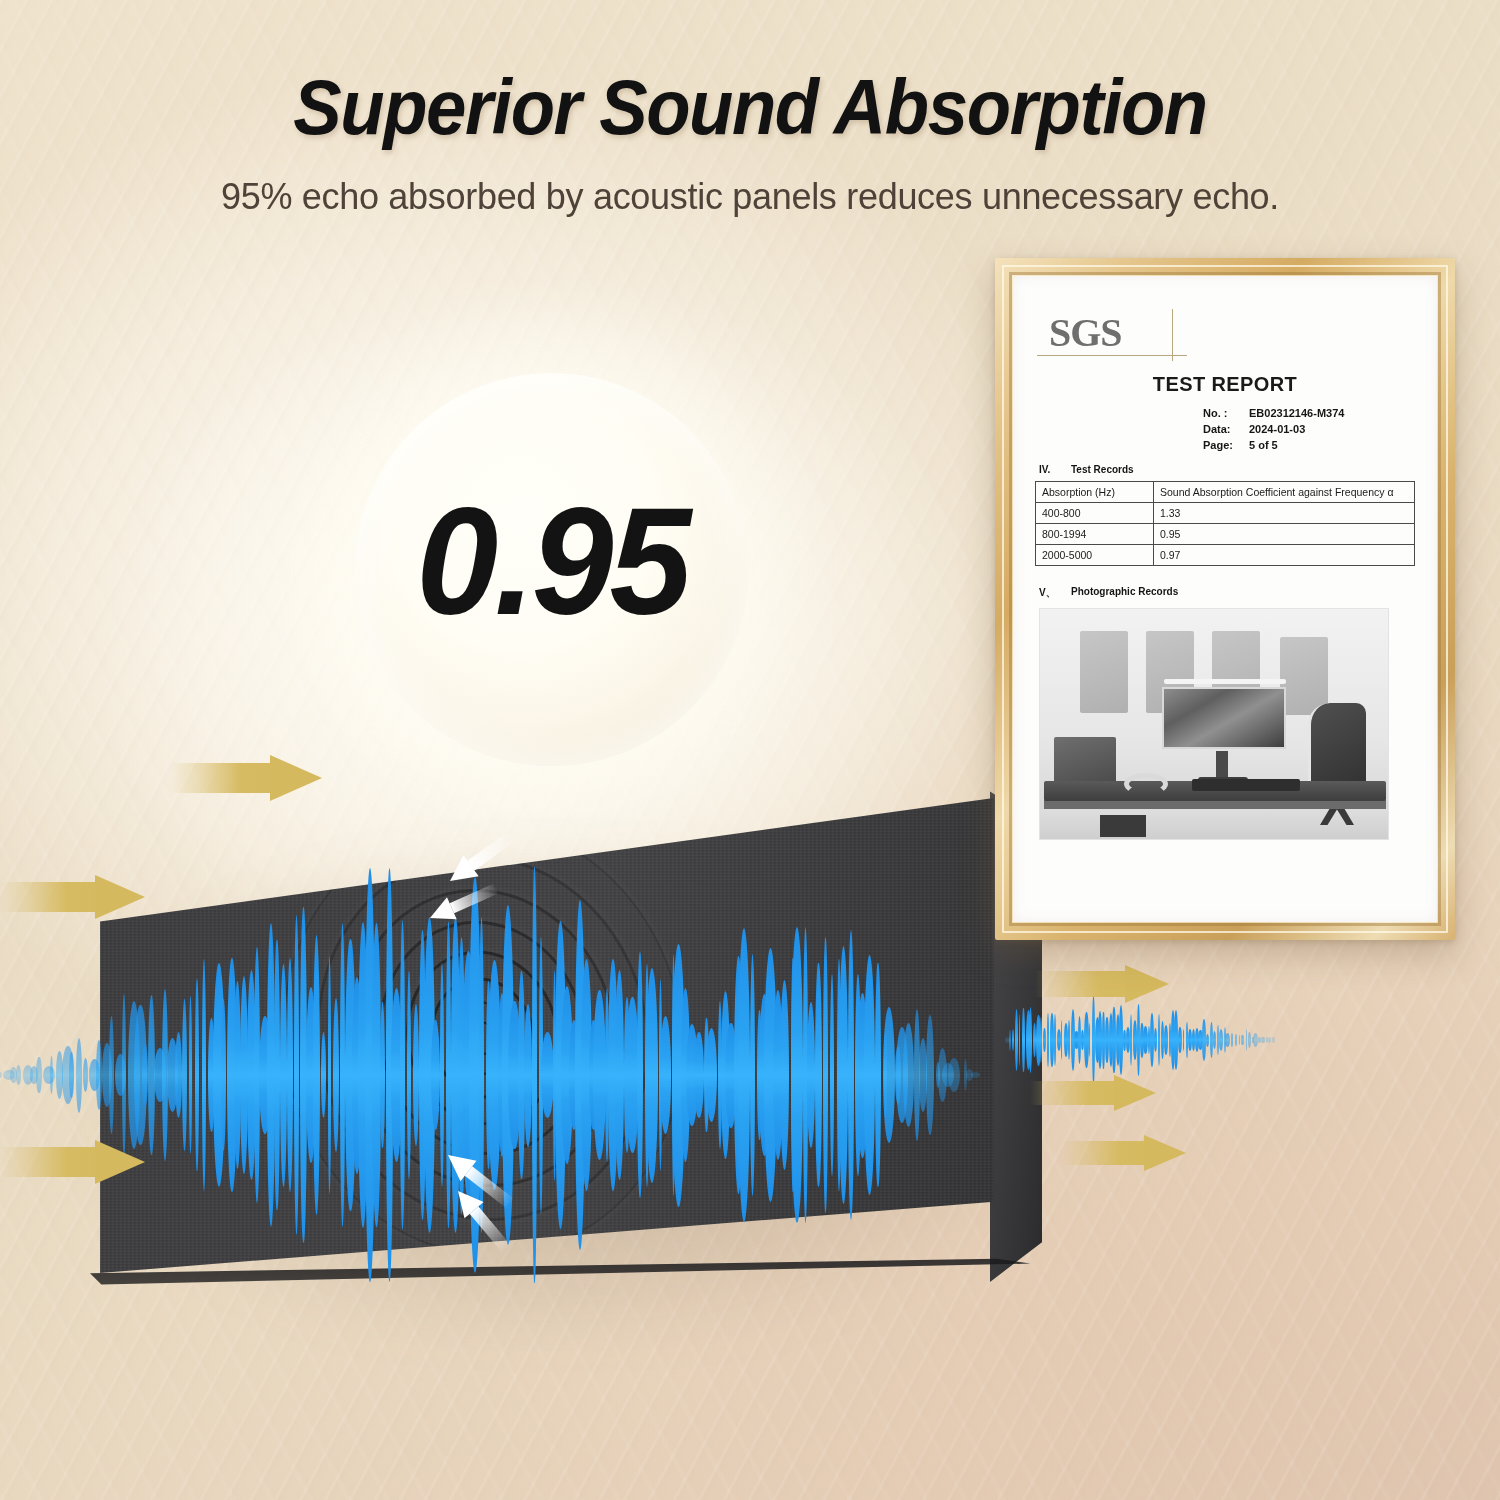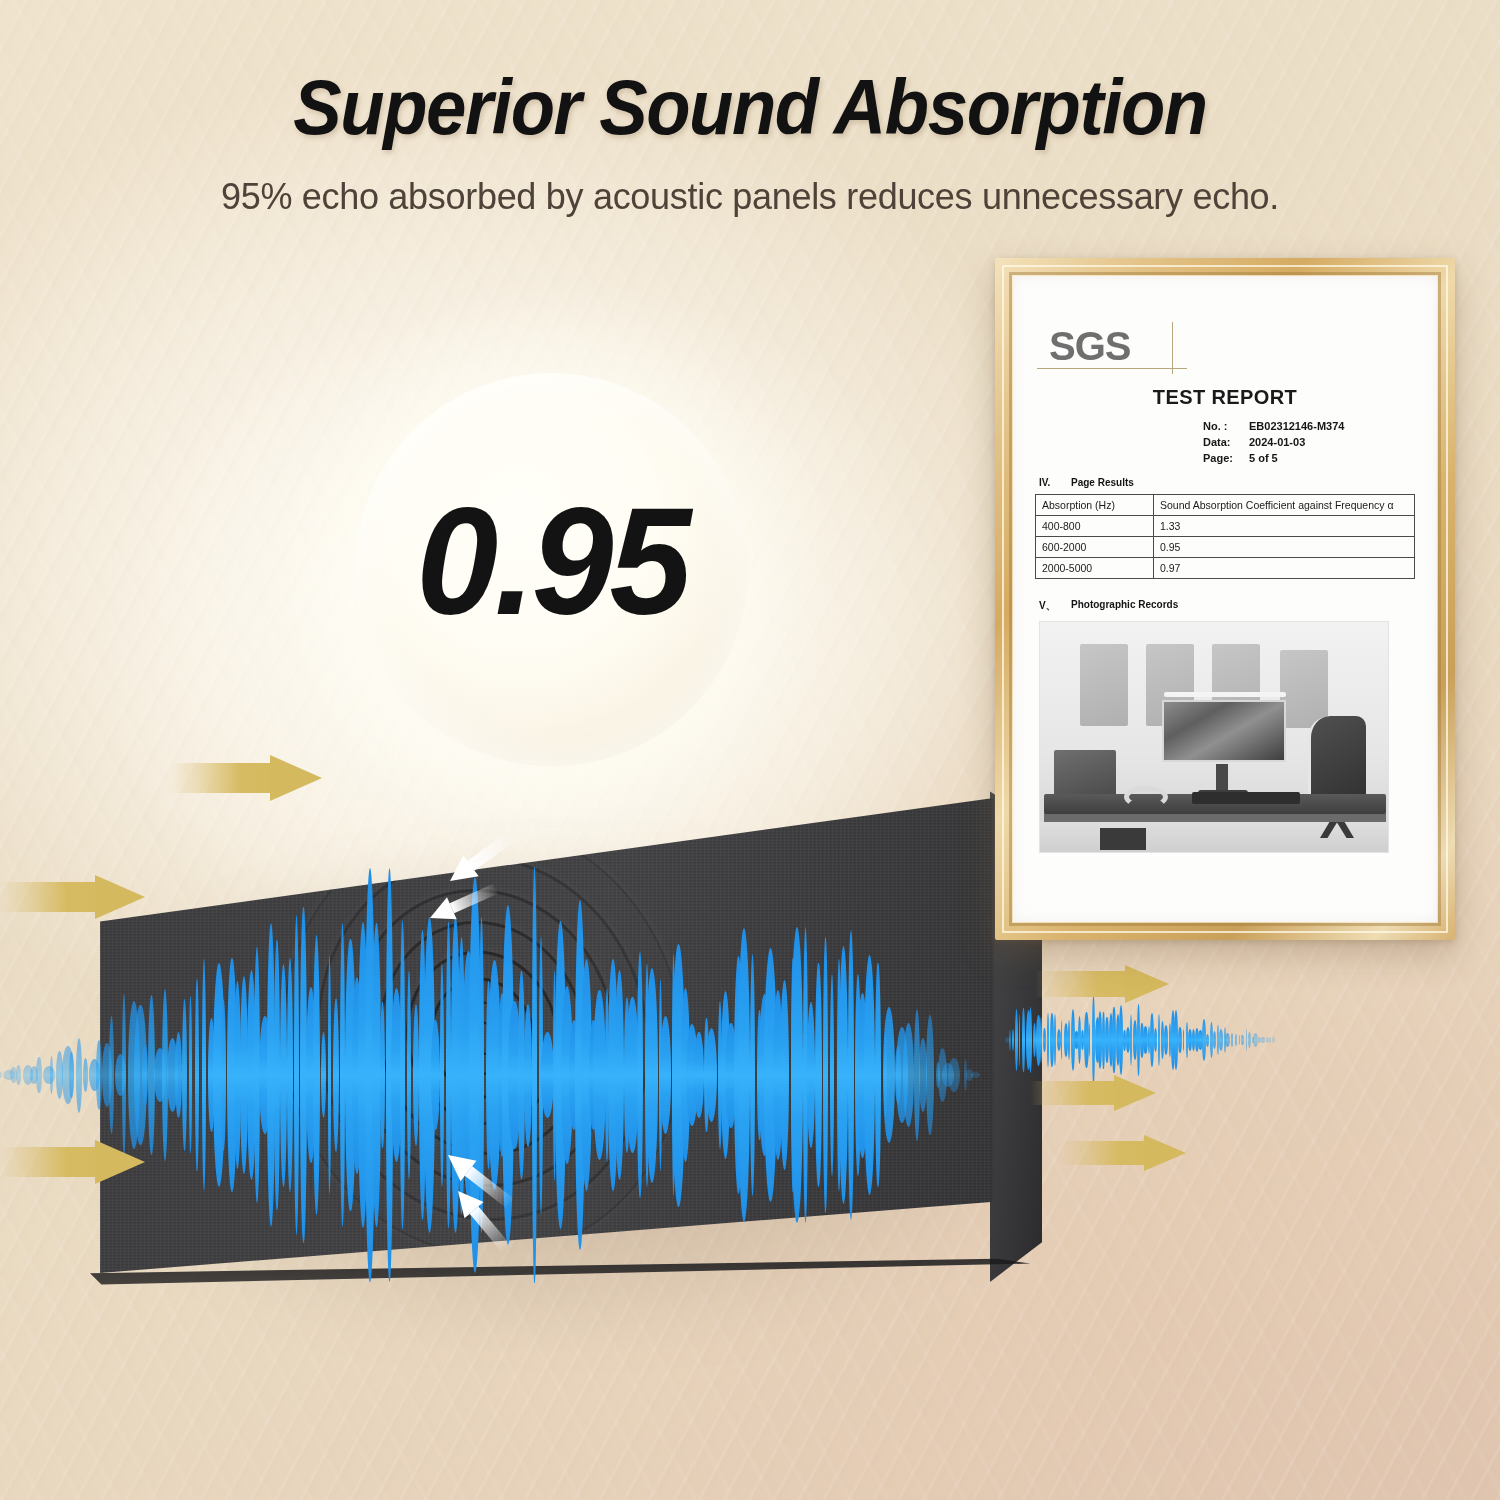--- a/index.html
+++ b/index.html
@@ -184,21 +184,21 @@
   }
   #cert-page {
     position:relative; width:100%; height:100%;
     background:#fdfdfc;
     box-shadow:inset 0 0 14px rgba(140,120,90,0.10);
     padding:26px 22px 14px 22px;
     overflow:hidden;
   }
 
   #sgs-logo {
-    margin-left:14px; margin-top:24px; width:120px; position:relative;
+    margin-left:14px; margin-top:11px; width:120px; position:relative;font-family:Liberation Serif, serif;
   }
   #sgs-text {
     font-size:40px; font-weight:bold; letter-spacing:-1px;
     color:#6f6f6f; line-height:1;
     display:inline-block;
   }
   #sgs-tick-v {
     position:absolute; right:-4px; top:-4px; width:1.5px; height:52px;
     background:#b9a77e;
   }
@@ -633,37 +633,37 @@
         <span class="meta-v">2024-01-03</span>
       </div>
       <div class="meta-row">
         <span class="meta-k">Page:</span>
         <span class="meta-v">5 of 5</span>
       </div>
     </div>
 
     <div class="sec-head">
       <span class="sec-num">IV.</span>
-      <span>Page Results</span>
+      <span>Test Records</span>
     </div>
 
     <table id="results-table">
       <thead>
         <tr>
           <th>Absorption (Hz)</th>
           <th>Sound Absorption Coefficient against Frequency α</th>
         </tr>
       </thead>
       <tbody>
         <tr>
           <td>400-800</td>
           <td>1.33</td>
         </tr>
         <tr>
-          <td>600-2000</td>
+          <td>800-1994</td>
           <td>0.95</td>
         </tr>
         <tr>
           <td>2000-5000</td>
           <td>0.97</td>
         </tr>
       </tbody>
     </table>
 
     <div id="photo-sec">

